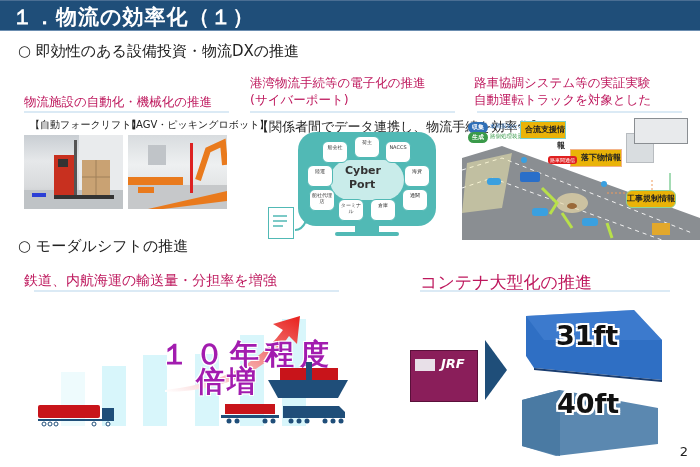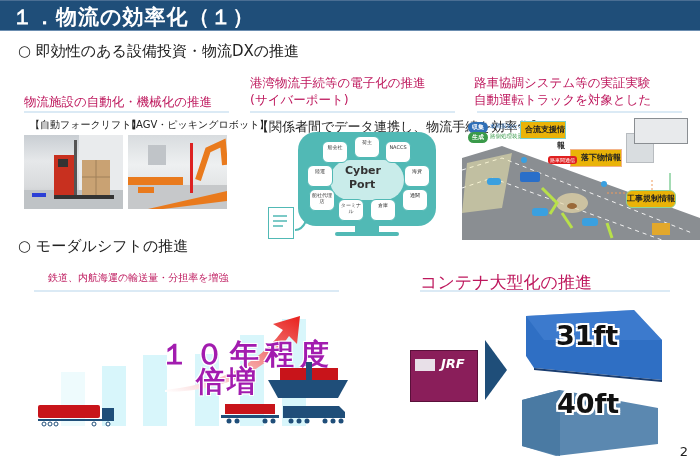--- a/index.html
+++ b/index.html
@@ -135,21 +135,21 @@
 
 <div class="abs info-box" style="left:520px;top:121px;width:46px;height:18px;line-height:16px;font-size:8px;">合流支援情報</div>
 <div class="abs info-box orange" style="left:570px;top:149px;width:52px;height:18px;line-height:16px;font-size:8px;">落下物情報</div>
 <div class="abs info-box green" style="left:626px;top:190px;width:50px;height:18px;line-height:16px;font-size:8px;border-radius:6px;">工事規制情報</div>
 <div class="abs" style="left:548px;top:156px;font-size:5px;color:#fff;background:#e02020;padding:1px 2px;border-radius:3px;">路車間通信</div>
 <div class="abs" style="left:626px;top:133px;width:28px;height:30px;background:#d9dde0;border:1px solid #b8bcc0;"></div>
 <div class="abs" style="left:634px;top:118px;width:54px;height:26px;background:#e8eaec;border:1px solid #8a8e92;"></div>
 
 <div class="abs section-heading" style="left:18px;top:237px;">○ モーダルシフトの推進</div>
 
-<div class="abs sub-title" style="left:48px;top:271px;width:305px;font-size:10px;">鉄道、内航海運の輸送量・分担率を増強</div>
+<div class="abs sub-title" style="left:24px;top:271px;width:305px;font-size:14px;">鉄道、内航海運の輸送量・分担率を増強</div>
 <div class="abs underline" style="left:34px;top:290px;width:305px;"></div>
 
 <div class="abs bar" style="left:61px;top:372px;width:24px;height:54px;background:#eefbfd;"></div>
 <div class="abs bar" style="left:102px;top:366px;width:24px;height:60px;"></div>
 <div class="abs bar" style="left:143px;top:355px;width:24px;height:71px;"></div>
 <div class="abs bar" style="left:195px;top:354px;width:24px;height:72px;"></div>
 <div class="abs bar" style="left:240px;top:335px;width:24px;height:91px;"></div>
 <div class="abs bar" style="left:282px;top:319px;width:24px;height:107px;"></div>
 
 <svg class="abs" style="left:165px;top:312px;" width="145" height="80">

